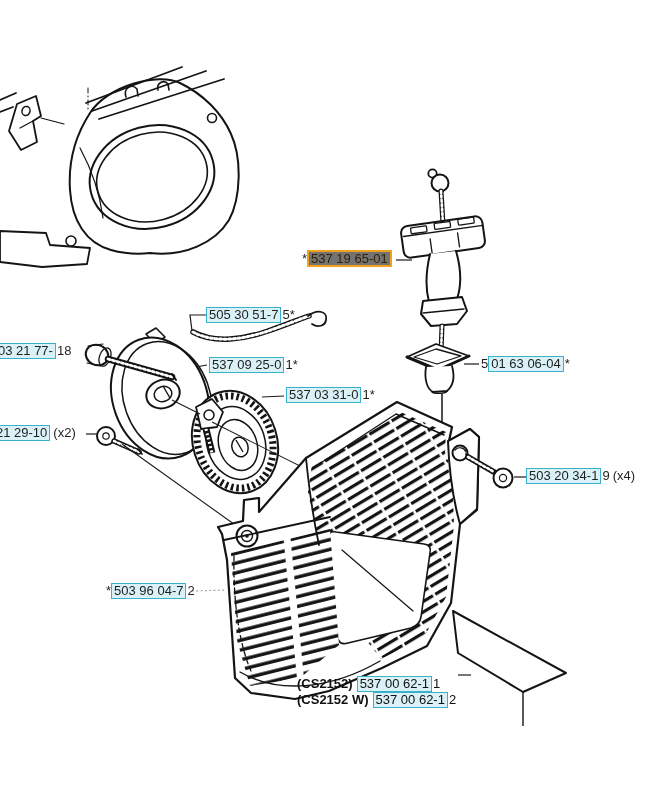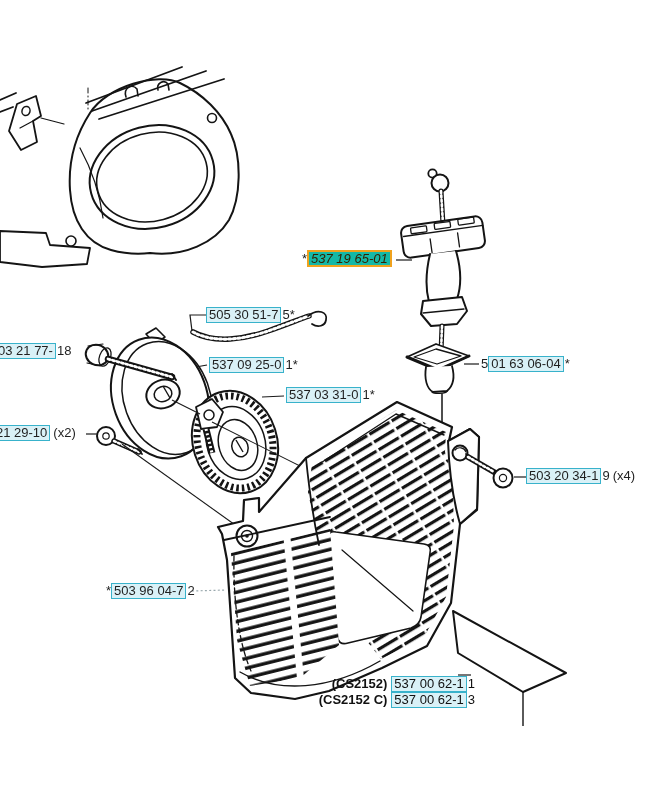--- a/index.html
+++ b/index.html
@@ -1,25 +1,25 @@
 <!DOCTYPE html>
 <html><head>
 <meta charset="utf-8">
 <style>
   html,body{margin:0;padding:0;background:#fff;}
   .stage{position:relative;width:652px;height:800px;background:#ffffff;overflow:hidden;
          font-family:"Liberation Sans",sans-serif;}
   .stage svg{position:absolute;left:0;top:0;}
   .callout{position:absolute;font-size:13px;line-height:15px;color:#1f1f1f;white-space:nowrap;}
   .pbox{display:inline-block;background:#d9f1f7;border:1px solid #38b2cb;padding:0 2px;line-height:14px;}
-  .pbox.hl{background:#14b8a6;border:2px solid #f0a21e;line-height:13px;color:#332200;font-style:italic;}
+  .pbox.hl{background:#737373;border:2px solid #f0a21e;line-height:13px;color:#332200;}
   .tail{margin-left:1px;}
   .qty{font-weight:normal;margin-left:3px;}
   .variants{position:absolute;left:297px;top:676px;width:178px;font-size:13px;line-height:13.6px;color:#111;}
-  .vrow{text-align:right;white-space:nowrap;}
+  .vrow{white-space:nowrap;}
   .vmodel{font-weight:bold;margin-right:4px;}
 </style>
 </head>
 <body>
 
 <div class="stage">
 
 <svg width="652" height="800" viewBox="0 0 652 800">
   <defs>
     <pattern id="pGrille" width="9" height="9" patternUnits="userSpaceOnUse" patternTransform="rotate(-31)">
@@ -192,16 +192,16 @@
   <div class="callout" style="left:481px;top:356px"><span>5</span><span class="pbox">01 63 06-04</span><span class="tail">*</span></div>
 
   <div class="callout" style="left:-7px;top:425px"><span></span><span class="pbox">21 29-10</span><span class="qty">(x2)</span></div>
 
   <div class="callout" style="left:526px;top:468px"><span></span><span class="pbox">503 20 34-1</span><span class="tail">9</span><span class="qty">(x4)</span></div>
 
   <div class="callout" style="left:106px;top:583px"><span>*</span><span class="pbox">503 96 04-7</span><span class="tail">2</span></div>
 
   <div class="variants">
     <div class="vrow"><span class="vmodel">(CS2152)</span><span class="pbox">537 00 62-1</span><span class="tail">1</span></div>
-    <div class="vrow"><span class="vmodel">(CS2152 C)</span><span class="pbox">537 00 62-1</span><span class="tail">3</span></div>
+    <div class="vrow"><span class="vmodel">(CS2152 W)</span><span class="pbox">537 00 62-1</span><span class="tail">2</span></div>
   </div>
 
 </div>
 
 </body></html>

